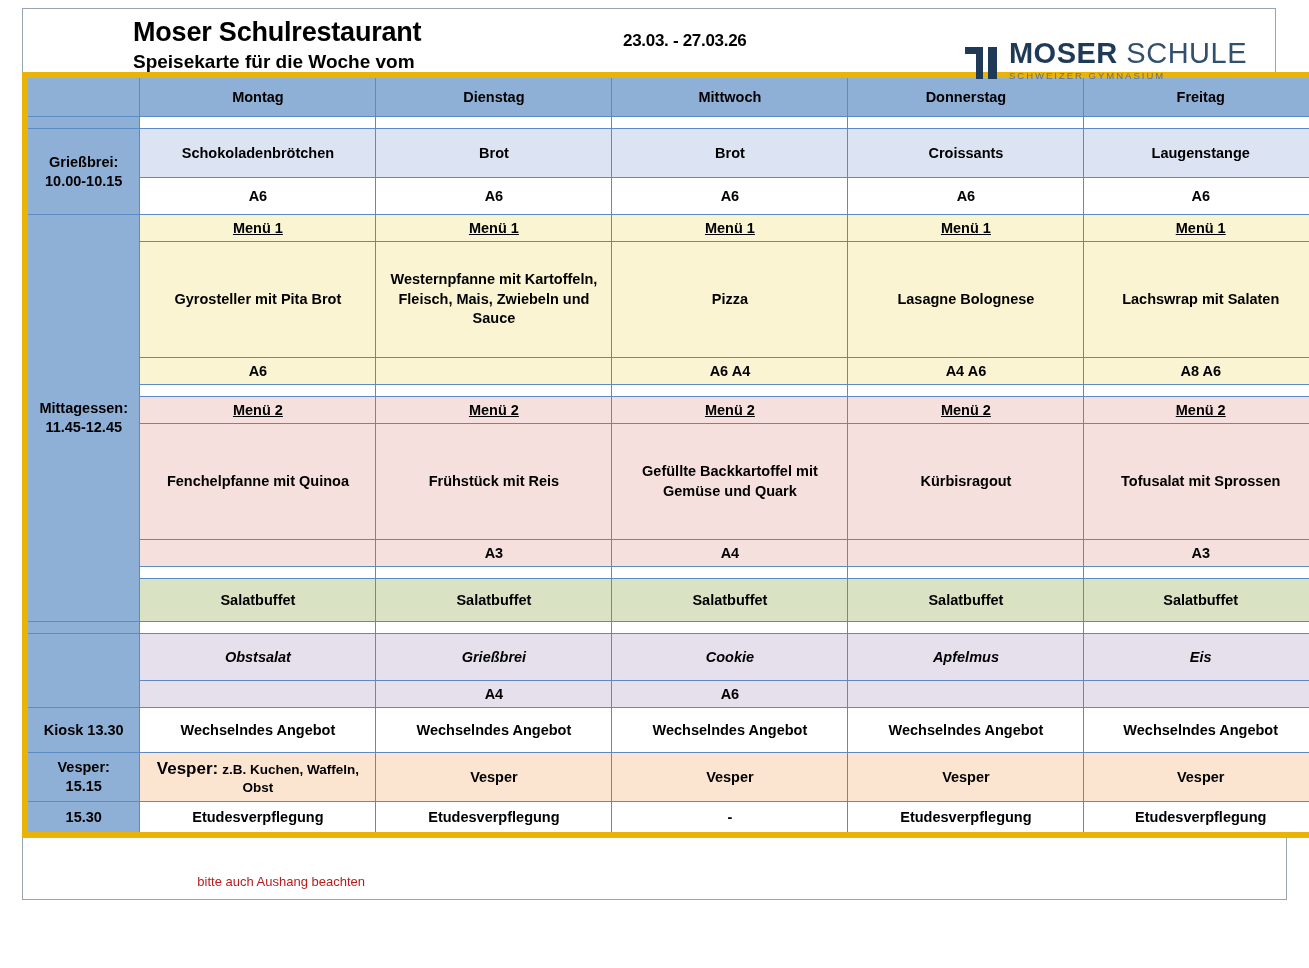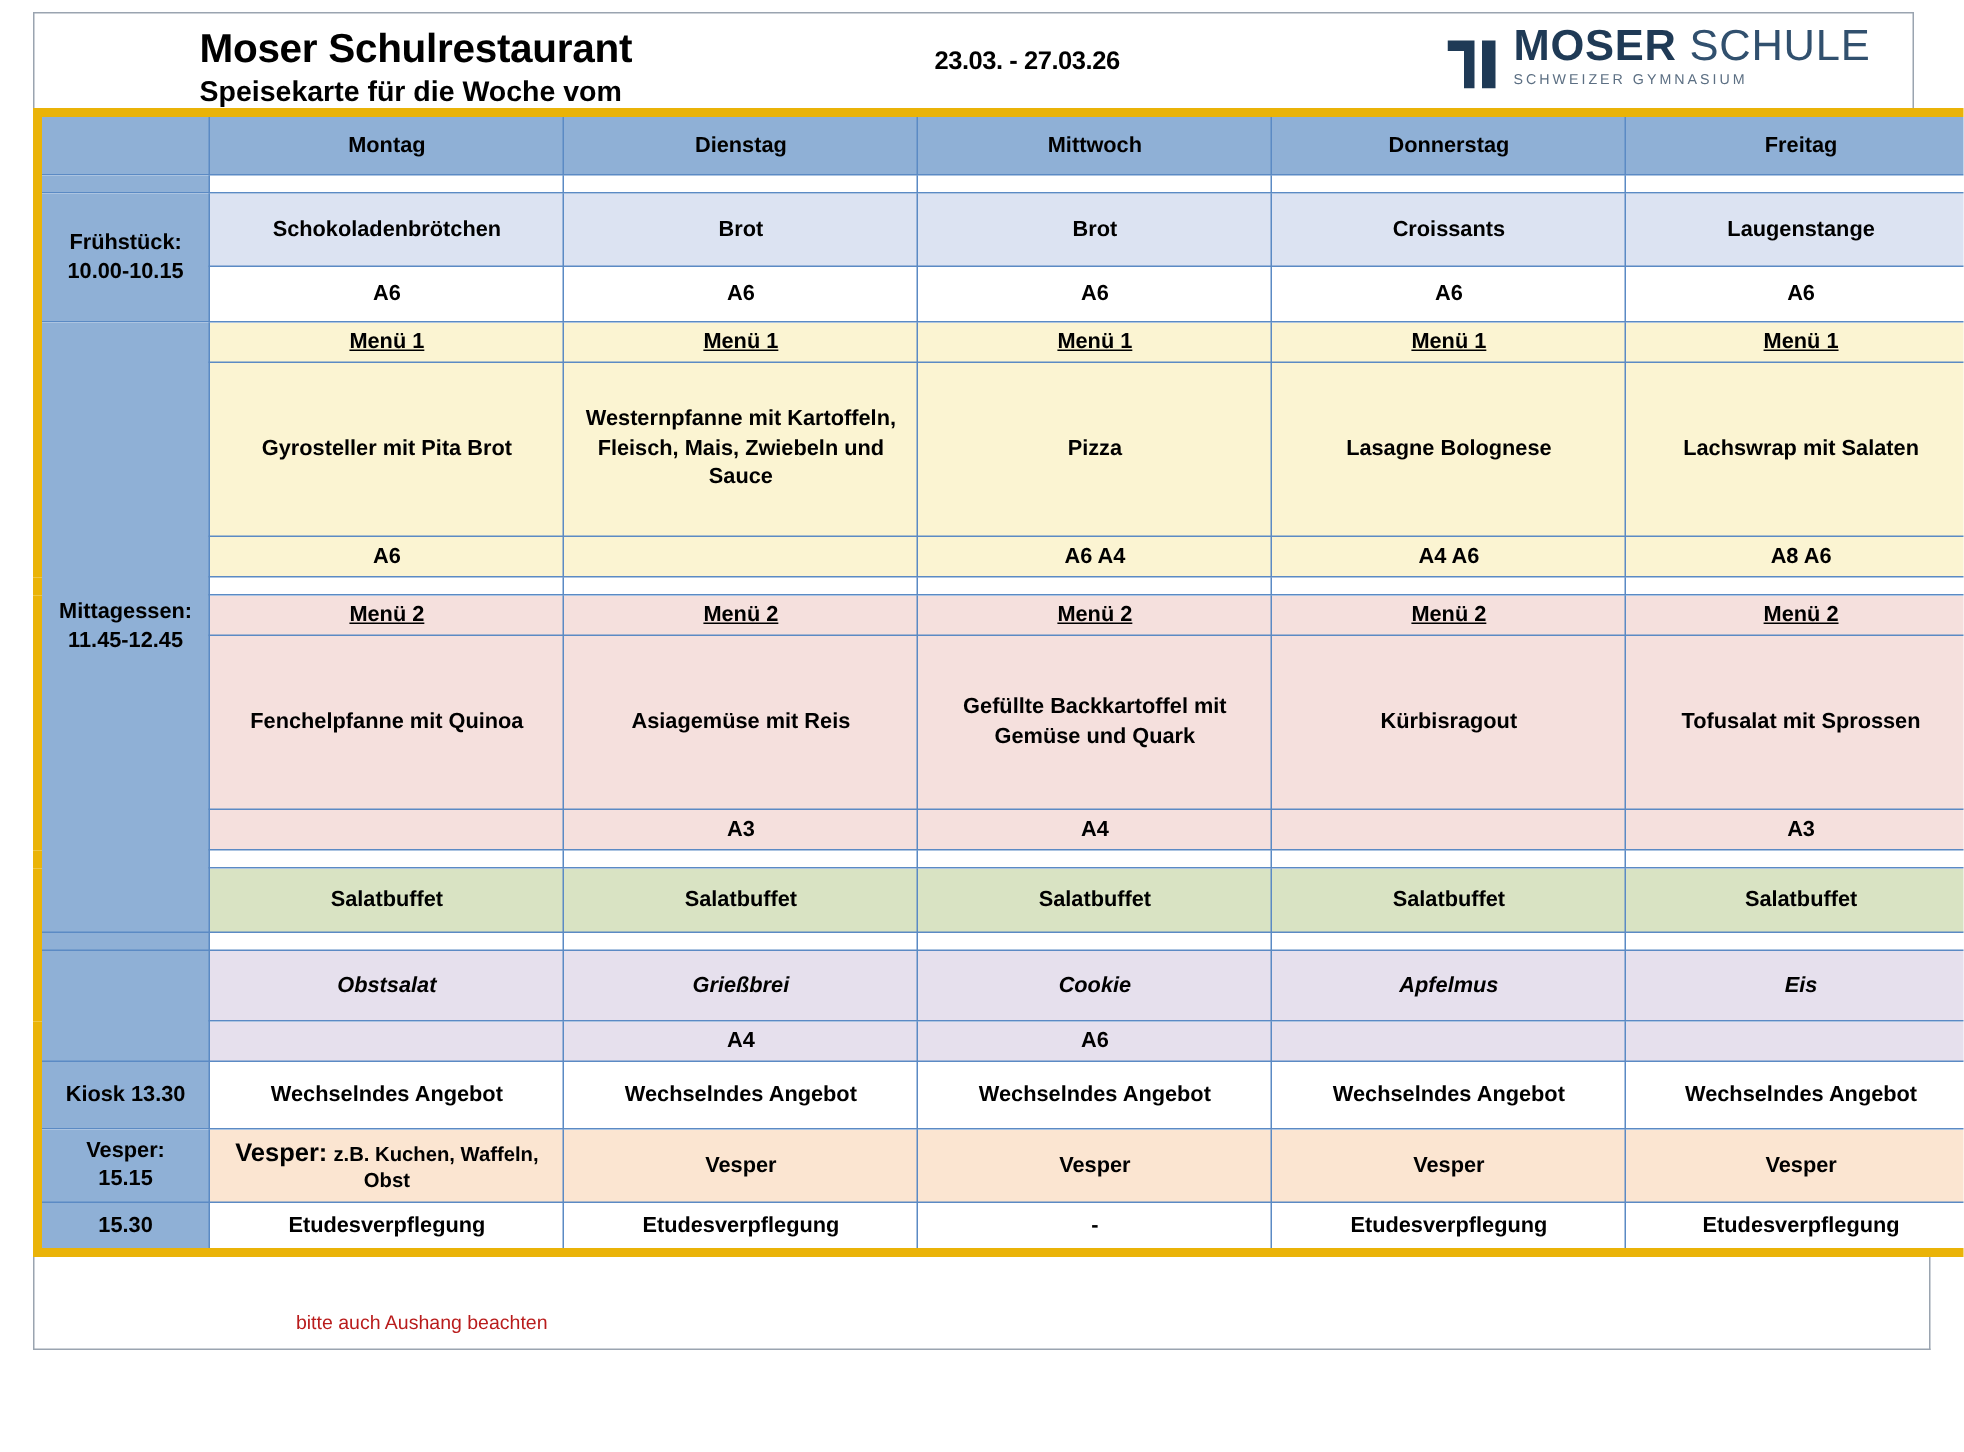--- a/index.html
+++ b/index.html
@@ -56,23 +56,23 @@
     left: 600px;
     top: 22px;
     font-size: 17px;
     font-weight: bold;
     color: #000;
     letter-spacing: -0.3px;
   }
   .logo {
     position: absolute;
     right: 28px;
-    top: 8px;
+    top: 30px;
     display: flex;
-    align-items: flex-end;
+    align-items: flex-start;
     gap: 10px;
   }
   .logo-mark {
     width: 34px;
     height: 38px;
     flex: none;
     margin-top: 2px;
   }
   .logo-text { line-height: 1; }
   .logo-words {
@@ -230,21 +230,21 @@
         <td class="bg-blue"></td>
         <td class="bg-white"></td>
         <td class="bg-white"></td>
         <td class="bg-white"></td>
         <td class="bg-white"></td>
         <td class="bg-white"></td>
       </tr>
 
       <tr class="bfast-row">
         <td class="bg-blue rowlabel" rowspan="2">
-          <div>Frühstück:</div>
+          <div>Grießbrei:</div>
           <div>10.00-10.15</div>
         </td>
         <td class="bg-bfast">Schokoladenbrötchen</td>
         <td class="bg-bfast">Brot</td>
         <td class="bg-bfast">Brot</td>
         <td class="bg-bfast">Croissants</td>
         <td class="bg-bfast">Laugenstange</td>
       </tr>
       <tr>
         <td class="bg-white allerg" style="font-weight:bold;font-size:14.5px;height:36px">A6</td>
@@ -293,21 +293,21 @@
       <tr>
         <td class="bg-menu2 menuhead">Menü 2</td>
         <td class="bg-menu2 menuhead">Menü 2</td>
         <td class="bg-menu2 menuhead">Menü 2</td>
         <td class="bg-menu2 menuhead">Menü 2</td>
         <td class="bg-menu2 menuhead">Menü 2</td>
       </tr>
 
       <tr class="dish">
         <td class="bg-menu2">Fenchelpfanne mit Quinoa</td>
-        <td class="bg-menu2">Asiagemüse mit Reis</td>
+        <td class="bg-menu2">Frühstück mit Reis</td>
         <td class="bg-menu2">Gefüllte Backkartoffel mit Gemüse und Quark</td>
         <td class="bg-menu2">Kürbisragout</td>
         <td class="bg-menu2">Tofusalat mit Sprossen</td>
       </tr>
 
       <tr>
         <td class="bg-menu2 allerg"></td>
         <td class="bg-menu2 allerg">A3</td>
         <td class="bg-menu2 allerg">A4</td>
         <td class="bg-menu2 allerg"></td>

